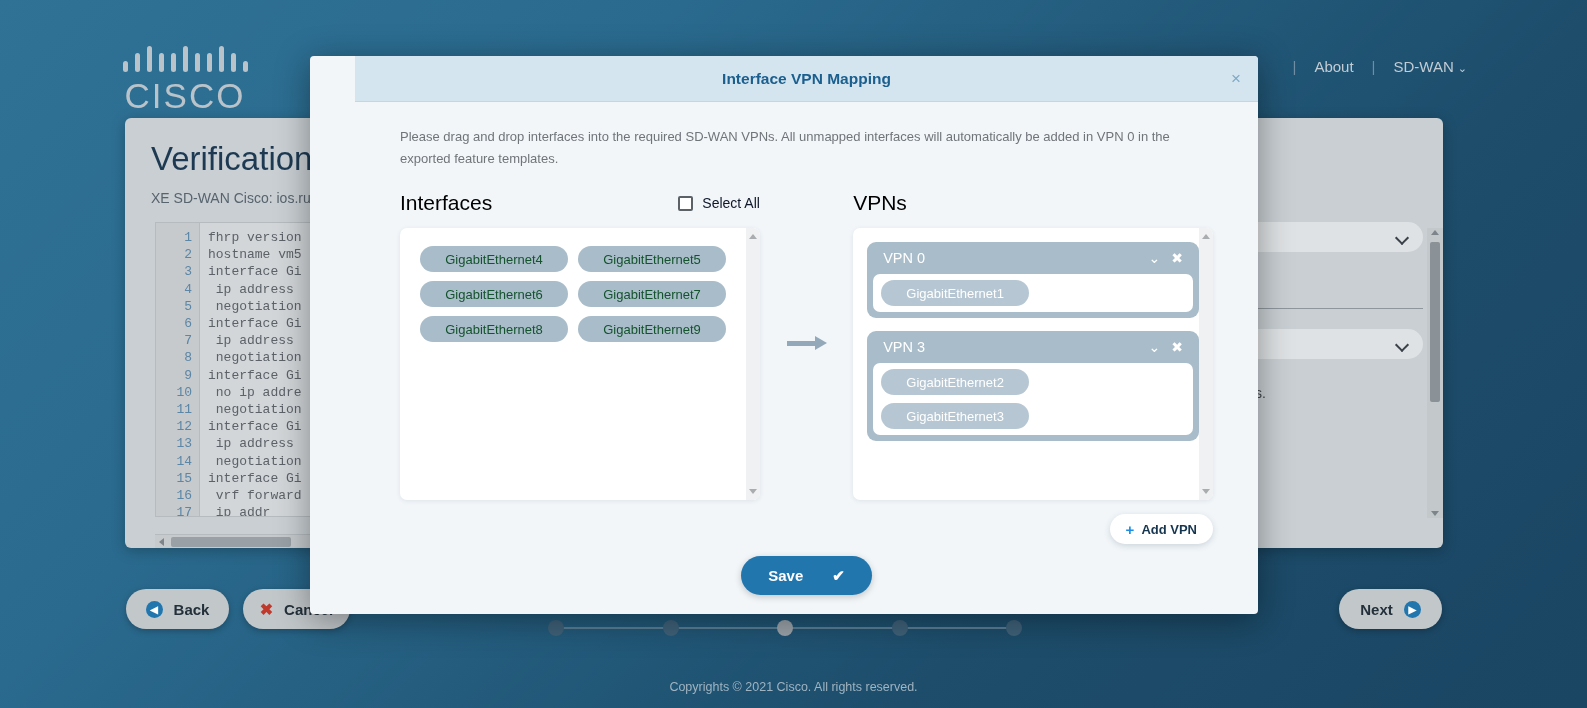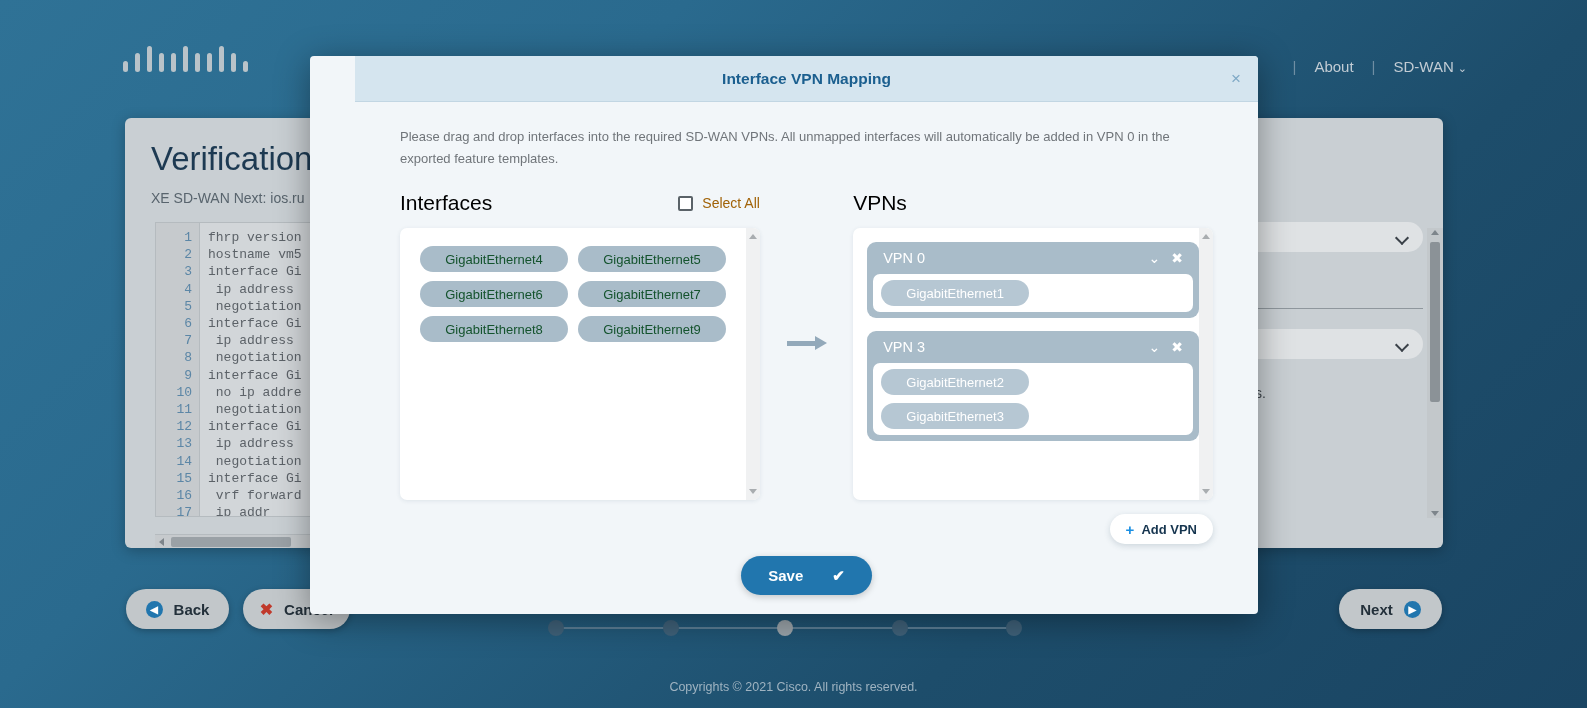--- a/index.html
+++ b/index.html
@@ -177,21 +177,21 @@
   .cols { display: flex; margin-top: 16px; padding: 0 45px; }
   .col-left  { width: 386px; }
   .col-arrow { width: 100px; display: flex; align-items: center; justify-content: center; }
   .col-right { width: 386px; }
 
   .col-head {
     display: flex; align-items: center; justify-content: space-between;
     height: 34px; margin-bottom: 8px;
   }
   .col-head h3 { font-size: 21px; font-weight: 400; color: #000000; }
-  .sel-all { display: flex; align-items: center; gap: 9px; font-size: 14px; color: #a16207; }
+  .sel-all { display: flex; align-items: center; gap: 9px; font-size: 14px; color: #0f172a; }
   .cbox {
     width: 15px; height: 15px; border: 2px solid #5a6268;
     border-radius: 2px; background: #fff; cursor: pointer;
   }
 
   .panel {
     position: relative; height: 272px; background: #fff;
     border-radius: 7px; box-shadow: 0 1px 4px rgba(40,70,95,.10);
     padding: 14px 14px 0;
   }
@@ -272,33 +272,34 @@
         <i style="height:26px"></i>
       <i style="height:19px"></i>
         <i style="height:19px"></i>
         <i style="height:26px"></i>
       <i style="height:19px"></i>
         <i style="height:19px"></i>
         <i style="height:26px"></i>
       <i style="height:19px"></i>
         <i style="height:11px"></i>
     </div>
+    <div class="cisco-word">CISCO</div>
   </div>
 
   <div class="top-nav">
     <span class="sep">|</span>
     <span>About</span>
     <span class="sep">|</span>
     <span><span>SD-WAN</span><span class="chev">⌄</span></span>
   </div>
 
   <div class="bg-card">
     <div class="bg-title">Verification</div>
     <div class="bg-subtitle">
-      <span>XE SD-WAN Next:</span> <span>ios.ru</span>
+      <span>XE SD-WAN Cisco:</span> <span>ios.ru</span>
     </div>
 
     <div class="code-box">
       <div class="gutter" id="gutter" style="white-space: pre;">1
 2
 3
 4
 5
 6
 7

